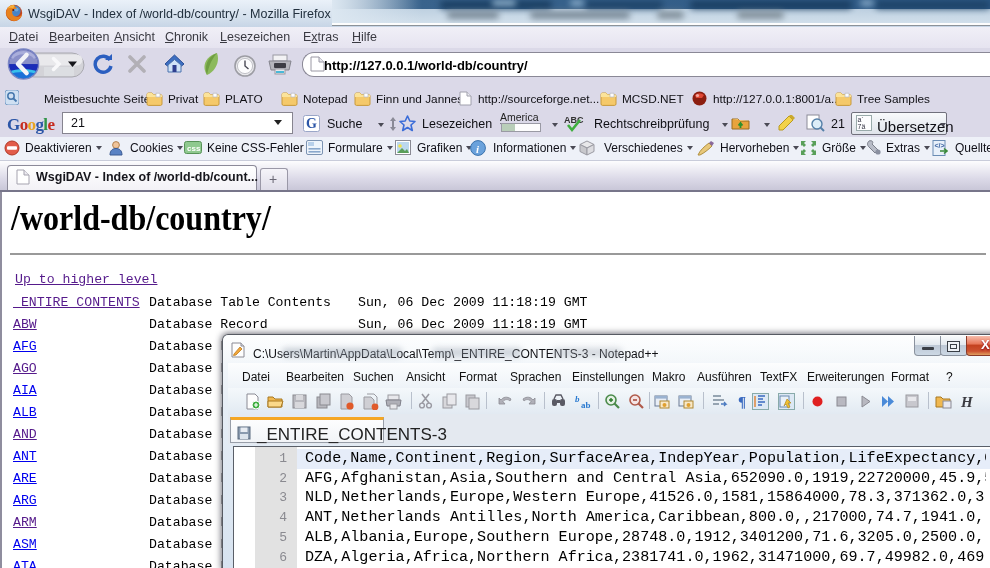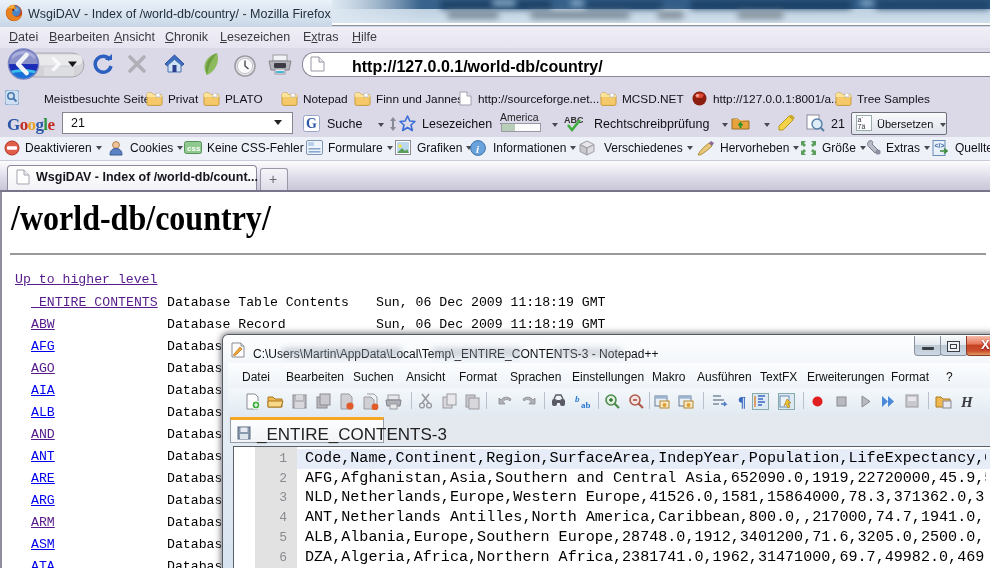--- a/index.html
+++ b/index.html
@@ -16,21 +16,21 @@
 .blob{position:absolute;border-radius:4px;filter:blur(3px);opacity:.75;}
 #fftitle{left:28px;top:7px;font-size:12.5px;color:#22303e;}
 #fficon{left:5px;top:4px;width:18px;height:18px;}
 
 #menubar{left:0;top:27px;width:990px;height:21px;background:linear-gradient(#f0eff7,#e6e4f0);font-size:12.5px;color:#3a3a42;}
 #menubar>span{position:absolute;top:3px;}
 .u{text-decoration:underline;}
 
 #navbar{left:0;top:48px;width:990px;height:40px;background:#dbd9e8;}
 #urlbar{left:302px;top:52px;width:688px;height:23px;background:#fff;border:1px solid #8a8896;border-right:none;border-radius:12px 0 0 12px;}
-#urltext{left:352px;top:58px;font-size:16px;font-weight:bold;color:#000;}
+#urltext{left:324px;top:58px;font-size:13px;font-weight:bold;color:#000;}
 
 #bmbar{left:0;top:88px;width:990px;height:23px;background:#dbd9e8;font-size:13px;color:#0f0f14;}
 #bmitems{font-size:11.8px;color:#0f0f14;}
 #bmitems .t{position:absolute;top:4px;}
 #bmitems svg{position:absolute;}
 .fold{position:absolute;width:17px;height:14px;}
 #wditems{font-size:12px;color:#101018;}
 #wditems .t{position:absolute;top:4px;}
 #wditems svg{position:absolute;top:3px;}
 #gbar svg{position:absolute;}
@@ -47,21 +47,21 @@
 #tab1{left:7px;top:165px;width:248px;height:25px;background:linear-gradient(#ffffff,#f2f1f6);border:1px solid #8c8a99;border-bottom:none;border-radius:4px 4px 0 0;}
 #tabplus{left:260px;top:168px;width:26px;height:22px;background:linear-gradient(#f5f4f9,#dddbe7);border:1px solid #9a98a7;border-bottom:none;border-radius:3px 3px 0 0;}
 
 #content{left:0;top:192px;width:990px;height:376px;background:#fff;border-left:2px solid #8f8d9e;}
 #h1{left:11px;top:199px;font-family:"Liberation Serif",serif;font-weight:bold;font-size:35px;color:#000;transform:scaleX(0.915);transform-origin:0 0;}
 #hr{left:10px;top:253px;width:976px;height:2px;background:#999;}
 .mono{font-family:"Liberation Mono",monospace;font-size:13.2px;white-space:pre;}
 a.vis{color:#551A8B;}
 a.new{color:#0000EE;}
 #uplink{left:15px;top:272px;}
-.trow{position:absolute;left:31px;}
+.trow{position:absolute;left:13px;}
 .c2{position:absolute;left:136px;color:#000;}
 .c3{position:absolute;left:345px;color:#000;}
 
 #npp{left:186px;top:334px;width:796px;height:234px;margin-left:36px;}
 #nframe{position:absolute;left:0;top:0;width:794px;height:234px;border:1px solid #565a62;border-bottom:none;border-radius:6px 6px 0 0;background:linear-gradient(#fbfdfe,#e6edf5 30%,#d7e3f0 100%);box-shadow:0 0 6px 1px rgba(40,40,52,.65), -1px -1px 2px rgba(255,255,255,.7);}
 #nframe::after{content:"";position:absolute;left:0;top:0;width:794px;height:30px;border-radius:6px 6px 0 0;background:linear-gradient(#ffffff66,#ffffff00);}
 #nicon{position:absolute;left:8px;top:8px;width:16px;height:16px;}
 #ntitle{position:absolute;left:31px;top:12.5px;font-size:12px;color:#101014;}
 .ncap{position:absolute;top:2px;width:26px;height:19px;background:linear-gradient(#f8fafb,#e3e9ef 45%,#bec9d6 50%,#ccd8e4);border:1px solid #8a929e;border-top:none;border-radius:0 0 4px 4px;}
 .nclose{background:linear-gradient(#f6bcac,#e87a5c 40%,#c44220 50%,#cc5230 80%,#e0a060);border-color:#8a3a28;}
@@ -302,21 +302,21 @@
         <circle cx="11" cy="10" r="5" fill="#dcedf8" stroke="#5580a8" stroke-width="1.4"></circle>
         <path d="M14.5 13.5 L18 17" stroke="#5580a8" stroke-width="2"></path>
       </svg>
     <span class="lbl" style="left:831px">21</span>
     <div style="position:absolute;left:851px;top:1px;width:94px;height:21px;background:linear-gradient(#f8fafc,#dfe3ea);border:1px solid #70707c;border-radius:2px;"></div>
     <svg style="left:856px;top:4px" width="16" height="16" viewBox="0 0 16 16">
         <rect x="0.5" y="0.5" width="15" height="15" fill="#fdfdff" stroke="#9aa"></rect>
         <text x="1.5" y="7" font-size="7" fill="#334">a´</text>
         <text x="1.5" y="14" font-size="7" fill="#334">7ä</text>
       </svg>
-    <span class="lbl" style="left:877px;top:7px;font-size:11px">Übersetzen</span>
+    <span class="lbl" style="left:877px;top:7px;font-size:15px">Übersetzen</span>
     <span class="caret" style="position:absolute;left:936px;top:12px"></span>
   </div>
 
   <div class="abs" id="wdbar"></div>
   <div class="abs" style="left:0;top:137px;width:990px;height:23px;" id="wditems">
     <svg style="left:4px" width="16" height="16" viewBox="0 0 16 16">
         <circle cx="8" cy="8" r="7" fill="#e25c4a" stroke="#b03a28"></circle>
         <rect x="3" y="6.3" width="10" height="3.4" rx="1" fill="#fff"></rect>
       </svg>
     <span class="t" style="left:25px">Deaktivieren<span class="caret"></span></span>

